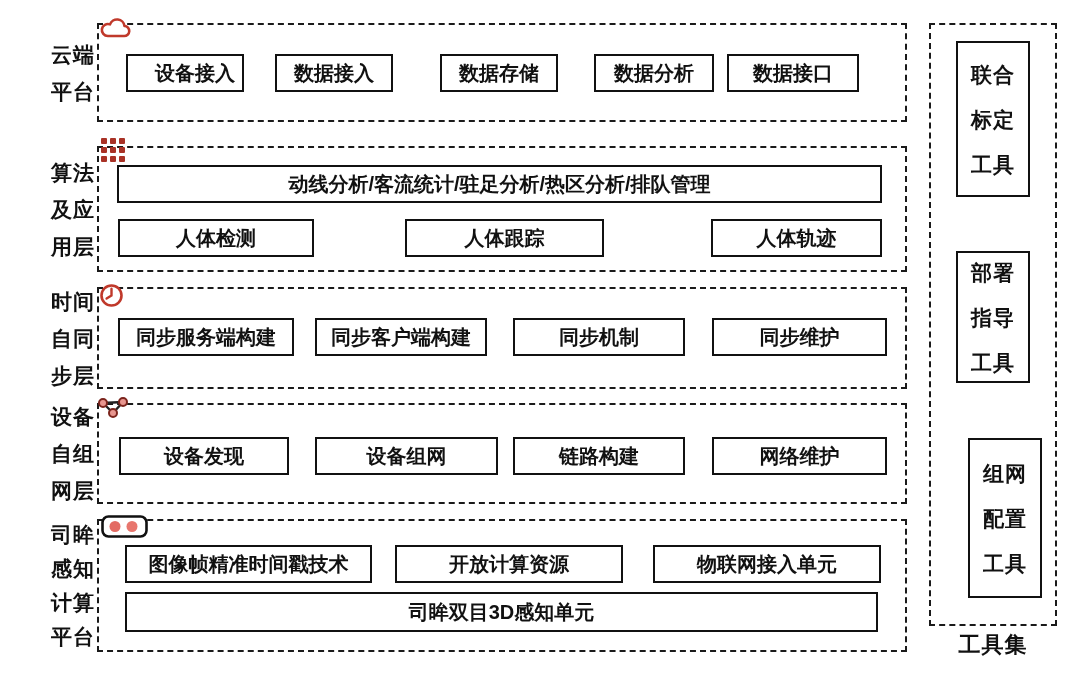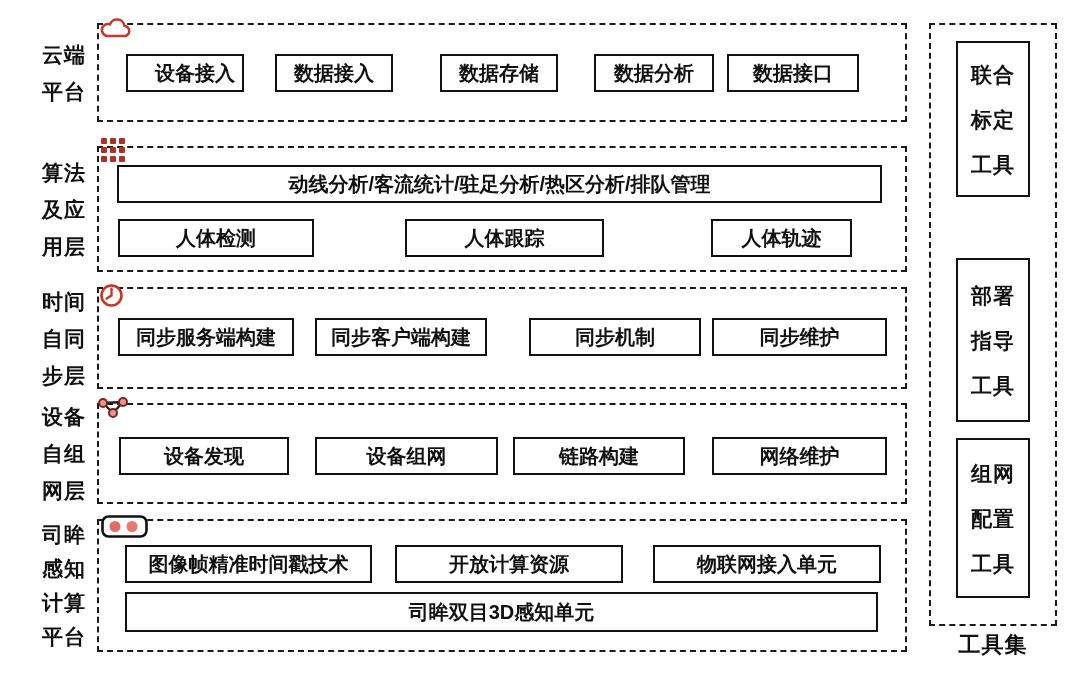--- a/index.html
+++ b/index.html
@@ -3,24 +3,24 @@
 <meta charset="utf-8">
 <style>
   html,body{margin:0;padding:0;background:#fff;}
   .canvas{
     position:relative;width:1080px;height:676px;background:#fff;
     font-family:"Liberation Sans","DejaVu Sans",sans-serif;
     color:#111;overflow:hidden;
   }
   
   .layer-label{
-    position:absolute;left:16px;width:96px;
+    position:absolute;left:0;width:96px;
     display:flex;align-items:center;justify-content:center;
     font-weight:bold;font-size:21px;line-height:37px;
-    white-space:pre-line;text-align:center;letter-spacing:1px;
+    white-space:pre-line;text-align:center;letter-spacing:1px;padding-left:25px;
   }
   .layer-label.tight{line-height:34px;}
   
   .layer{
     position:absolute;left:97px;width:810px;box-sizing:border-box;
     border:2px dashed #1a1a1a;background:#fff;
   }
   
   .box{
     position:absolute;box-sizing:border-box;height:38px;
@@ -93,33 +93,33 @@
             <rect x="18" y="9" width="6" height="6" rx="1"></rect>
           <rect x="0" y="18" width="6" height="6" rx="1"></rect>
             <rect x="9" y="18" width="6" height="6" rx="1"></rect>
             <rect x="18" y="18" width="6" height="6" rx="1"></rect>
         </g>
       </svg>
     </span>
     <div class="box" style="left:18px;top:17px;width:765px;">动线分析/客流统计/驻足分析/热区分析/排队管理</div>
     <div class="box" style="left:306px;top:71px;width:199px;">人体跟踪</div>
     <div class="box" style="left:19px;top:71px;width:196px;">人体检测</div>
-    <div class="box" style="left:612px;top:71px;width:141px;">人体轨迹</div>
+    <div class="box" style="left:612px;top:71px;width:171px;">人体轨迹</div>
   </div>
 
   <div class="layer" style="top:287px;height:102px;">
     <span class="corner-icon" style="left:-1px;top:-7px;">
       <svg width="27" height="27" viewBox="0 0 27 27">
         <circle cx="13.5" cy="13.5" r="10" fill="#fff" stroke="#c0392b" stroke-width="2.6"></circle>
         <path d="M13.5 13.5 L13.5 6.8 M13.5 13.5 L8.6 16.6" stroke="#c0392b" stroke-width="2.4" stroke-linecap="round" fill="none"></path>
       </svg>
     </span>
     <div class="box" style="left:19px;top:29px;width:176px;">同步服务端构建</div>
     <div class="box" style="left:216px;top:29px;width:172px;">同步客户端构建</div>
-    <div class="box" style="left:430px;top:29px;width:172px;">同步机制</div>
+    <div class="box" style="left:414px;top:29px;width:172px;">同步机制</div>
     <div class="box" style="left:613px;top:29px;width:175px;">同步维护</div>
   </div>
 
   <div class="layer" style="top:403px;height:101px;">
     <span class="corner-icon" style="left:-3px;top:-9px;">
       <svg width="36" height="30" viewBox="0 0 36 30">
         <path d="M7 7 L27 6 L17 17 Z" fill="none" stroke="#222" stroke-width="2.4" stroke-linejoin="round"></path>
         <g fill="#e8968f" stroke="#7b241c" stroke-width="2">
           <circle cx="7" cy="7" r="4"></circle>
             <circle cx="27" cy="6" r="4"></circle>
@@ -144,22 +144,22 @@
     <div class="box" style="left:26px;top:24px;width:247px;">图像帧精准时间戳技术</div>
     <div class="box" style="left:296px;top:24px;width:228px;">开放计算资源</div>
     <div class="box" style="left:554px;top:24px;width:228px;">物联网接入单元</div>
     <div class="box" style="left:26px;top:71px;width:753px;height:40px;">司眸双目3D感知单元</div>
   </div>
 
   <div class="toolset">
     <div class="tool-box" style="top:16px;height:156px;">联合
 标定
 工具</div>
-    <div class="tool-box" style="top:233px;height:164px;">部署
+    <div class="tool-box" style="top:226px;height:132px;">部署
 指导
 工具</div>
-    <div class="tool-box" style="top:413px;height:160px;">组网
+    <div class="tool-box" style="top:413px;height:160px;margin-left:12px;">组网
 配置
 工具</div>
   </div>
   <div class="toolset-label">工具集</div>
 
 </div>
 
 </body></html>

